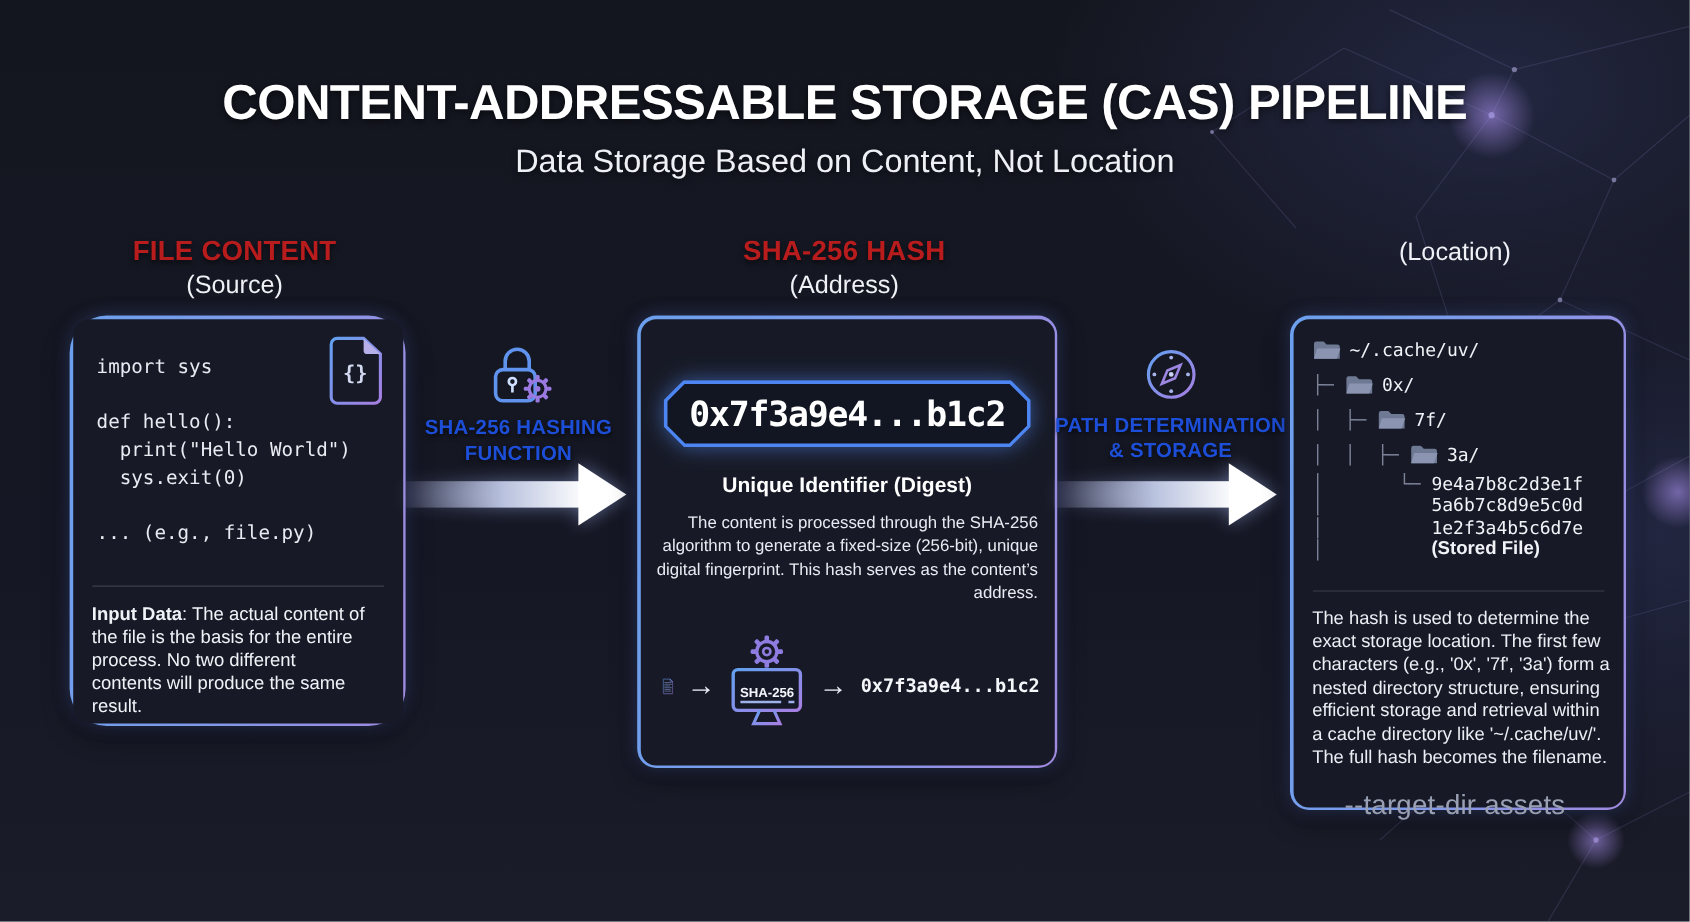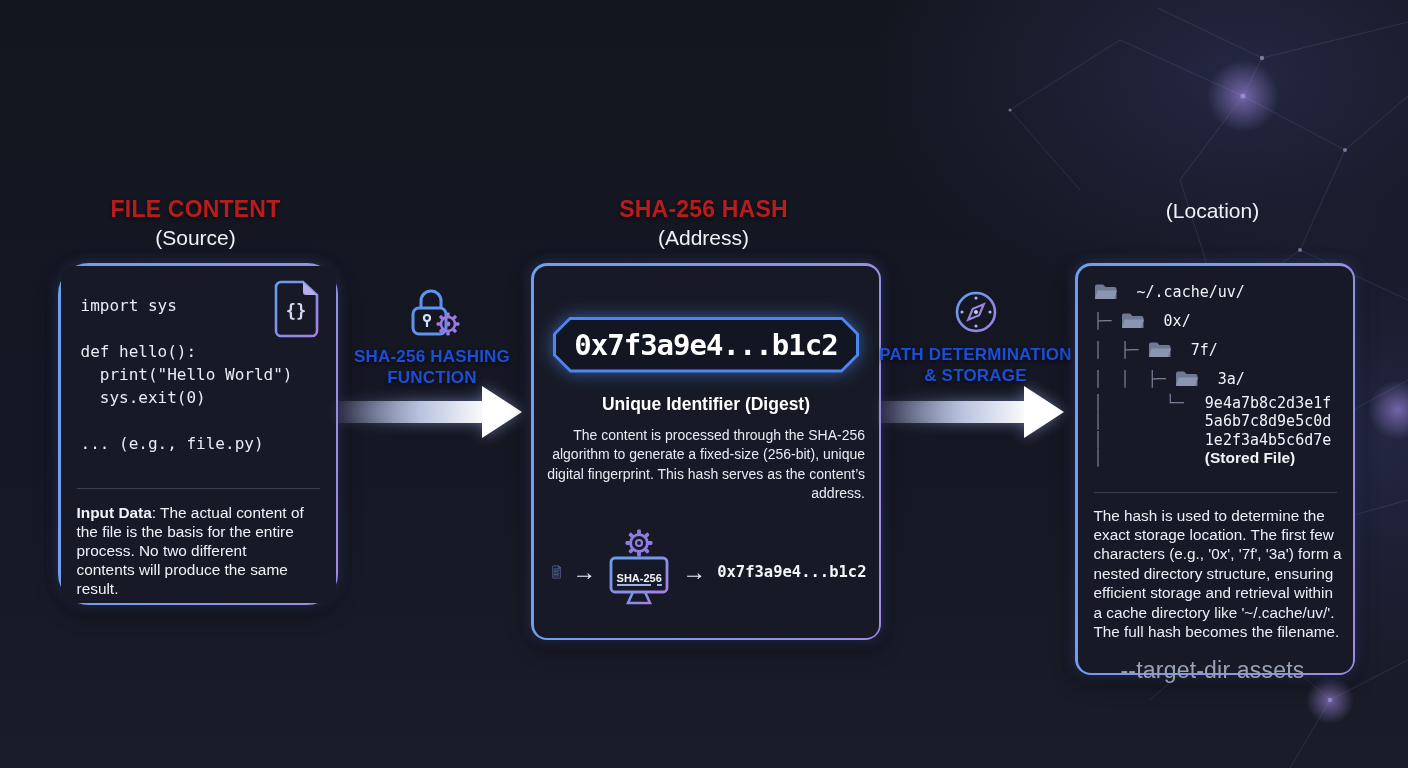--- a/index.html
+++ b/index.html
@@ -86,21 +86,21 @@
         font-size:11px;font-weight:bold;color:#f2f4fa;letter-spacing:0;white-space:nowrap;}
   .flow-arrow{font-size:24px;color:#e8ebf4;font-weight:bold;line-height:1;flex:0 0 auto;}
   .flow-result{font-family:"DejaVu Sans Mono",monospace;font-size:15.5px;font-weight:bold;color:#f5f6fa;white-space:nowrap;}
 
   
   .tree{position:absolute;left:16px;top:12px;right:6px;}
   .tree-row{display:flex;align-items:center;height:29px;}
   .tree-row.file{height:18.5px;}
   .tree-prefix{font-family:"DejaVu Sans Mono",monospace;font-size:15px;color:#7b8197;white-space:pre;}
   .tree-folder{margin-right:7px;flex:0 0 auto;display:flex;}
-  .tree-label{font-family:"DejaVu Sans Mono",monospace;font-size:15px;color:#f2f3f8;white-space:nowrap;margin-left:12px;}
+  .tree-label{font-family:"DejaVu Sans Mono",monospace;font-size:15px;color:#f2f3f8;white-space:nowrap;}
   .tree-row.stored .tree-label{font-family:"Liberation Sans",sans-serif;font-weight:bold;font-size:15.5px;}
   #box-storage .divider{top:226px;}
   .storage-desc{position:absolute;left:16px;right:10px;top:240px;font-size:15.3px;line-height:19.4px;color:#eceef4;}
   .target-flag{position:absolute;left:1075px;width:275px;top:657px;text-align:center;z-index:2;
         font-size:23px;font-weight:normal;color:#9aa0b4;letter-spacing:.2px;}
 
   svg{display:block;}
 </style>
 </head>
 <body>
@@ -135,20 +135,24 @@
     <circle cx="1010" cy="110" r="1.6"></circle>
   </g>
   <circle cx="1243" cy="96" r="36" fill="url(#glow)"></circle>
   <circle cx="1398" cy="410" r="30" fill="url(#glow)"></circle>
   <circle cx="1300" cy="530" r="26" fill="url(#glow)"></circle>
   <circle cx="1330" cy="700" r="24" fill="url(#glow)"></circle>
 </svg>
 
 <div class="layer">
 
+  <div class="hdr">
+    <h1>CONTENT-ADDRESSABLE STORAGE (CAS) PIPELINE</h1>
+    <div class="sub">Data Storage Based on Content, Not Location</div>
+  </div>
 
   <div class="colhead" style="left:58px;top:196px;width:275px;">
     <div class="h">FILE CONTENT</div>
     <div class="s">(Source)</div>
   </div>
   <div class="colhead" style="left:531px;top:196px;width:345px;">
     <div class="h">SHA-256 HASH</div>
     <div class="s">(Address)</div>
   </div>
   <div class="colhead" style="left:1060px;top:196px;width:305px;">

